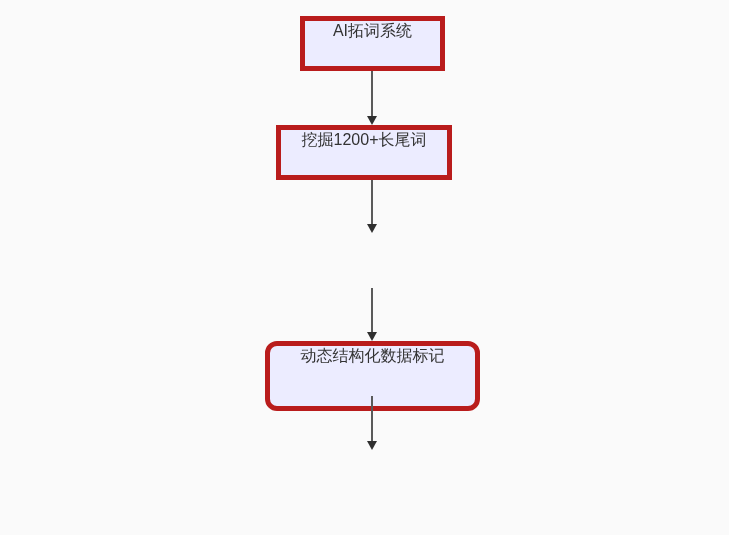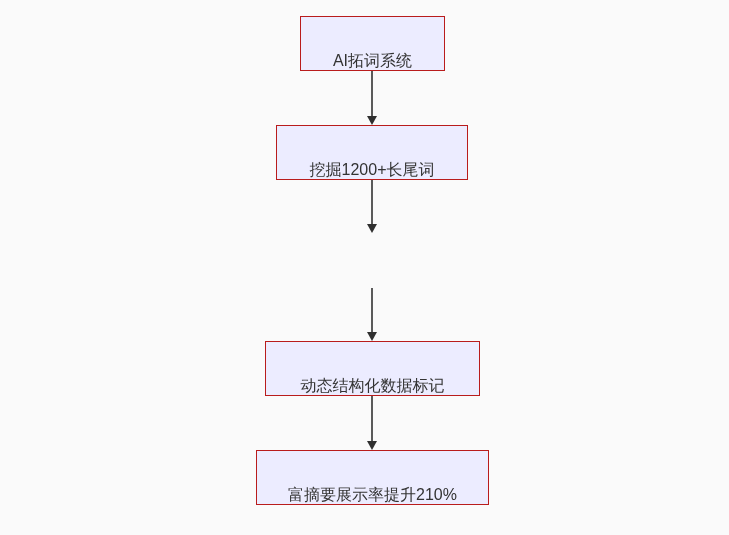--- a/index.html
+++ b/index.html
@@ -13,36 +13,36 @@
   }
   .canvas {
     position: relative;
     width: 729px;
     height: 535px;
   }
   .node {
     position: absolute;
     box-sizing: border-box;
     background: #ececff;
-    border: 1px solid #b91c1c;
+    border: 5px solid #b91c1c;
     display: flex;
-    align-items: flex-end;
+    align-items: flex-start;
     justify-content: center;
   }
   .node-label {
     color: #333333;
     font-size: 16px;
     line-height: 1.2;
     white-space: nowrap;
     text-align: center;
   }
   .node-0 { left: 300px; top: 16px;  width: 145px; height: 55px; }
-  .node-1 { left: 276px; top: 125px; width: 192px; height: 55px; }
+  .node-1 { left: 276px; top: 125px; width: 176px; height: 55px; }
   .node-2 { left: 261px; top: 233px; width: 223px; height: 55px; }
-  .node-3 { left: 265px; top: 341px; width: 215px; height: 55px; }
+  .node-3 { left: 265px; top: 341px; width: 215px; height: 70px; border-radius: 12px; }
   .node-4 { left: 256px; top: 450px; width: 233px; height: 55px; }
 
   .edge {
     position: absolute;
     left: 367px;
     width: 10px;
   }
   .edge-0 { top: 71px;  height: 54px; }
   .edge-1 { top: 180px; height: 53px; }
   .edge-2 { top: 288px; height: 53px; }
@@ -97,17 +97,14 @@
 
   <div class="node node-3">
     <span class="node-label">动态结构化数据标记</span>
   </div>
 
   <div class="edge edge-3">
     <div class="edge-line"></div>
     <div class="edge-head"></div>
   </div>
 
-  <div class="node node-4">
-    <span class="node-label">富摘要展示率提升210%</span>
-  </div>
 
 </div>
 
 </body></html>

